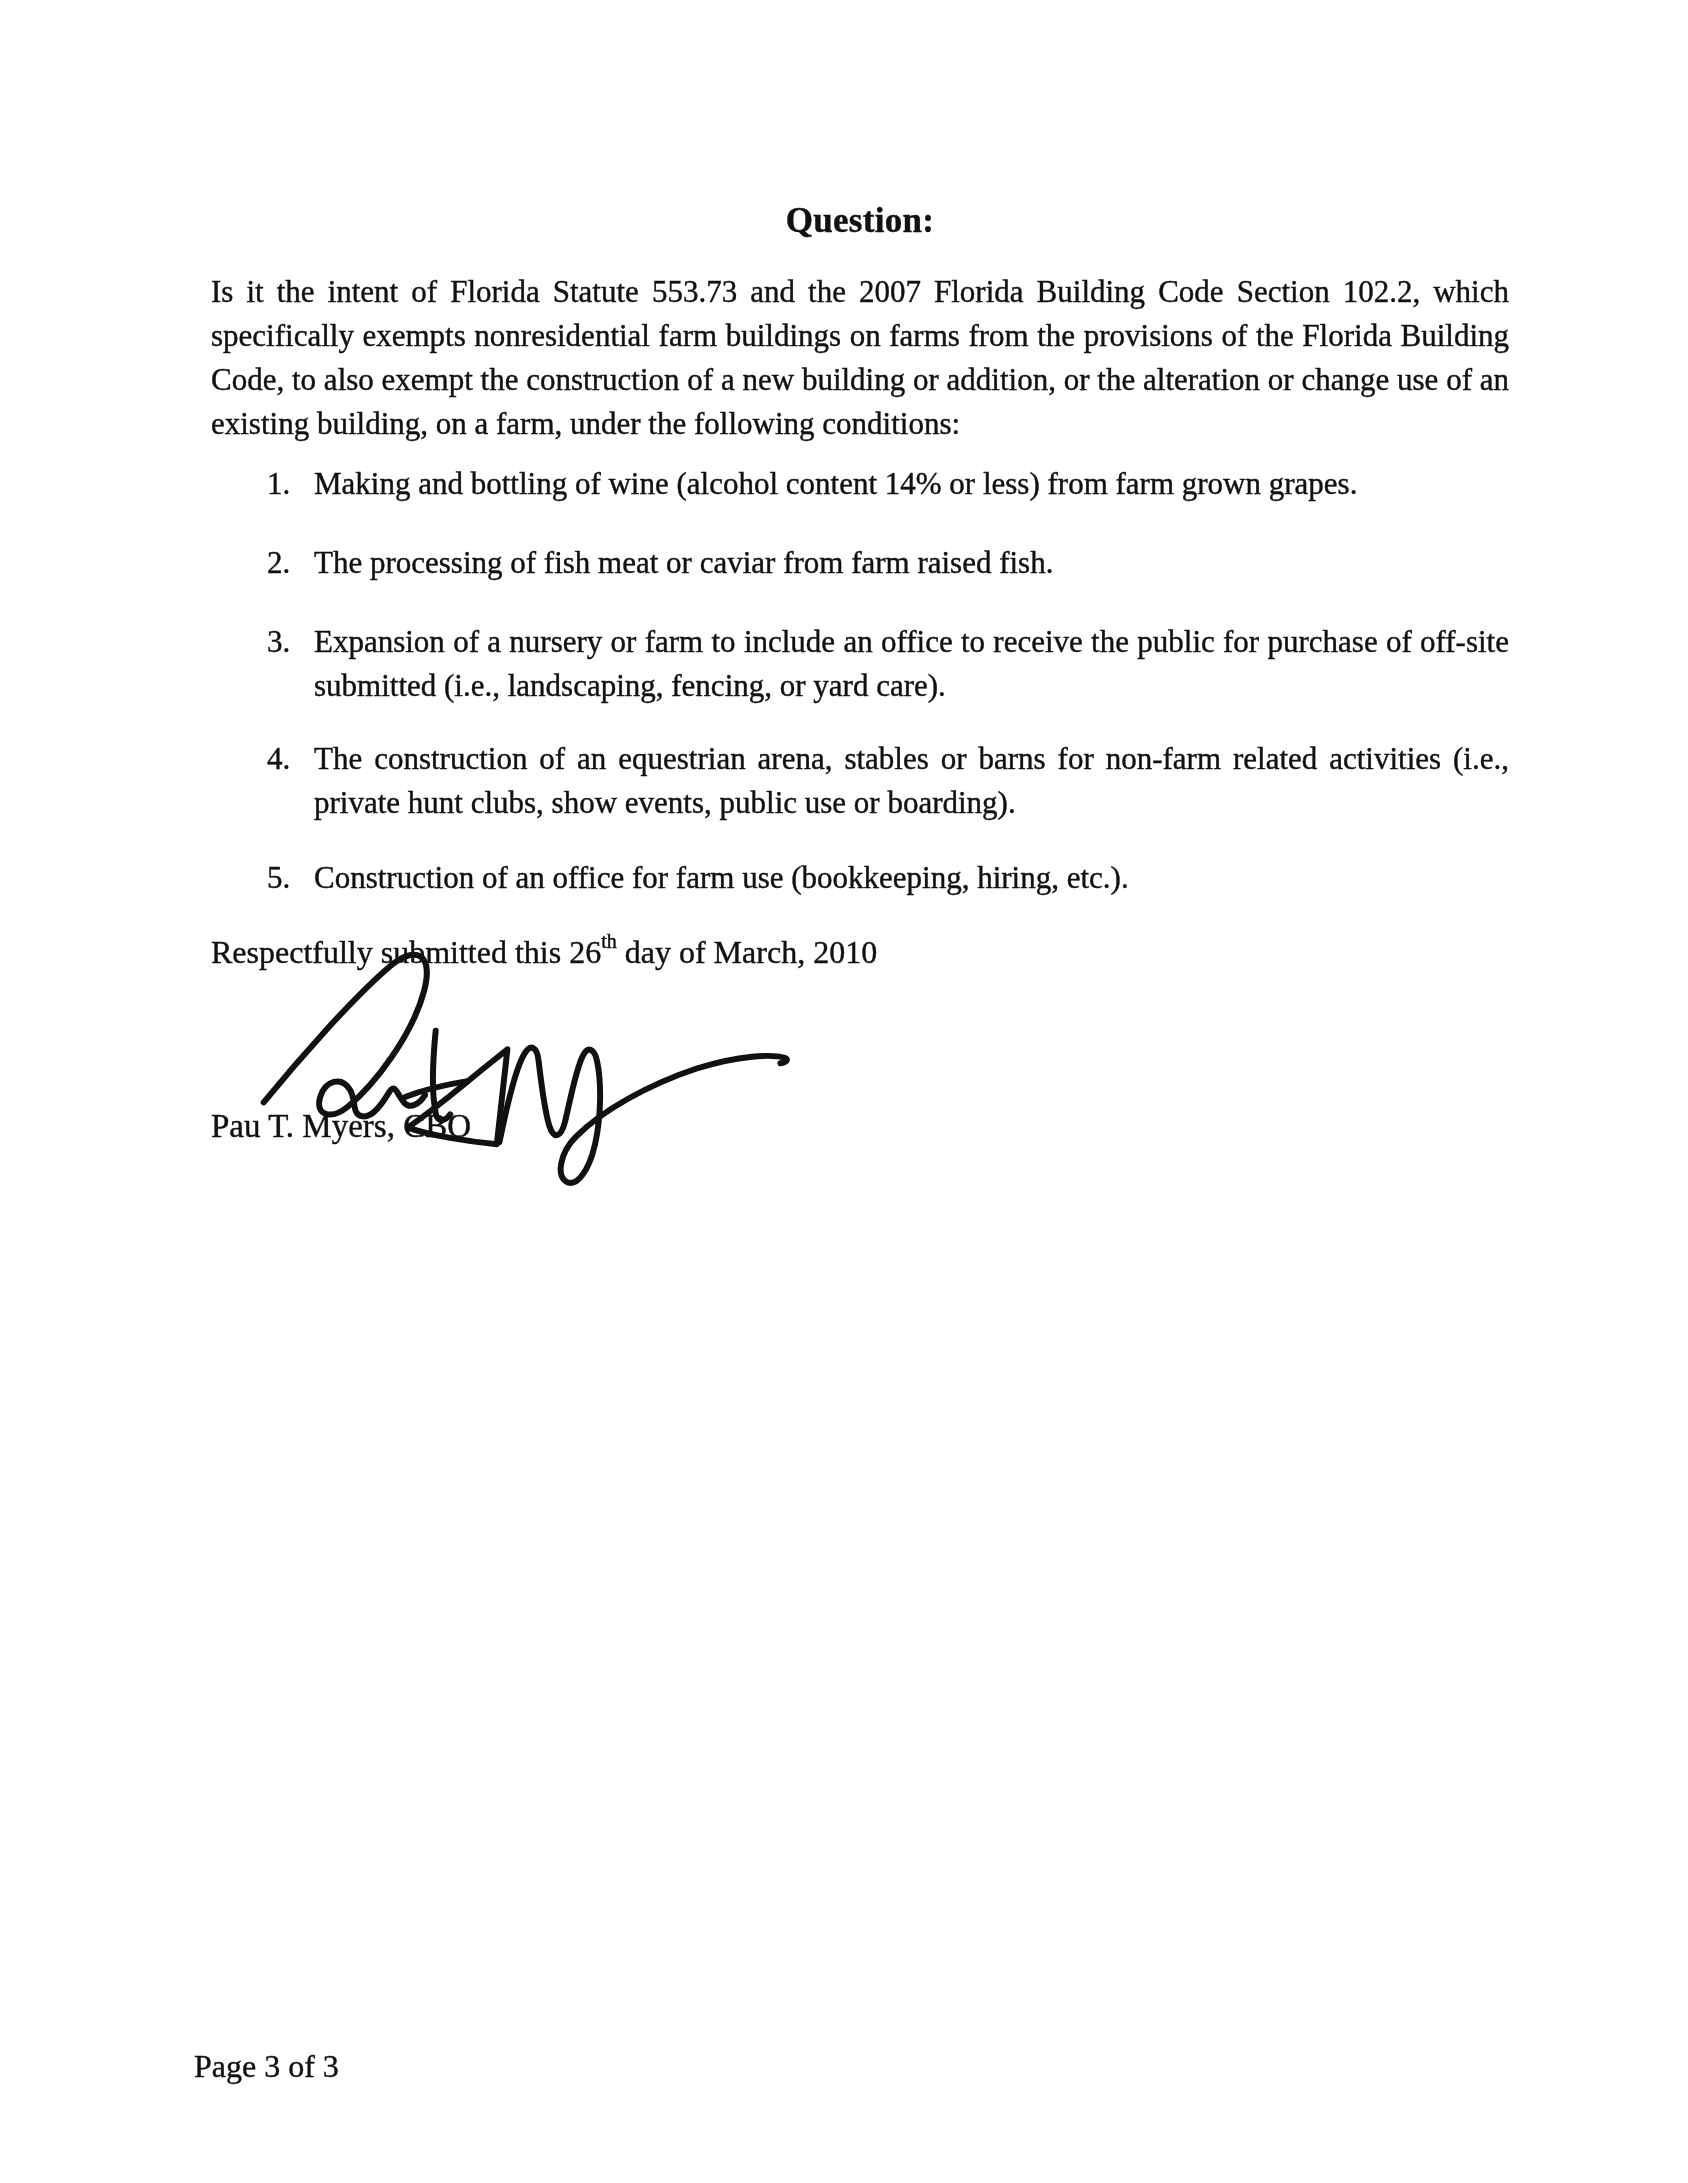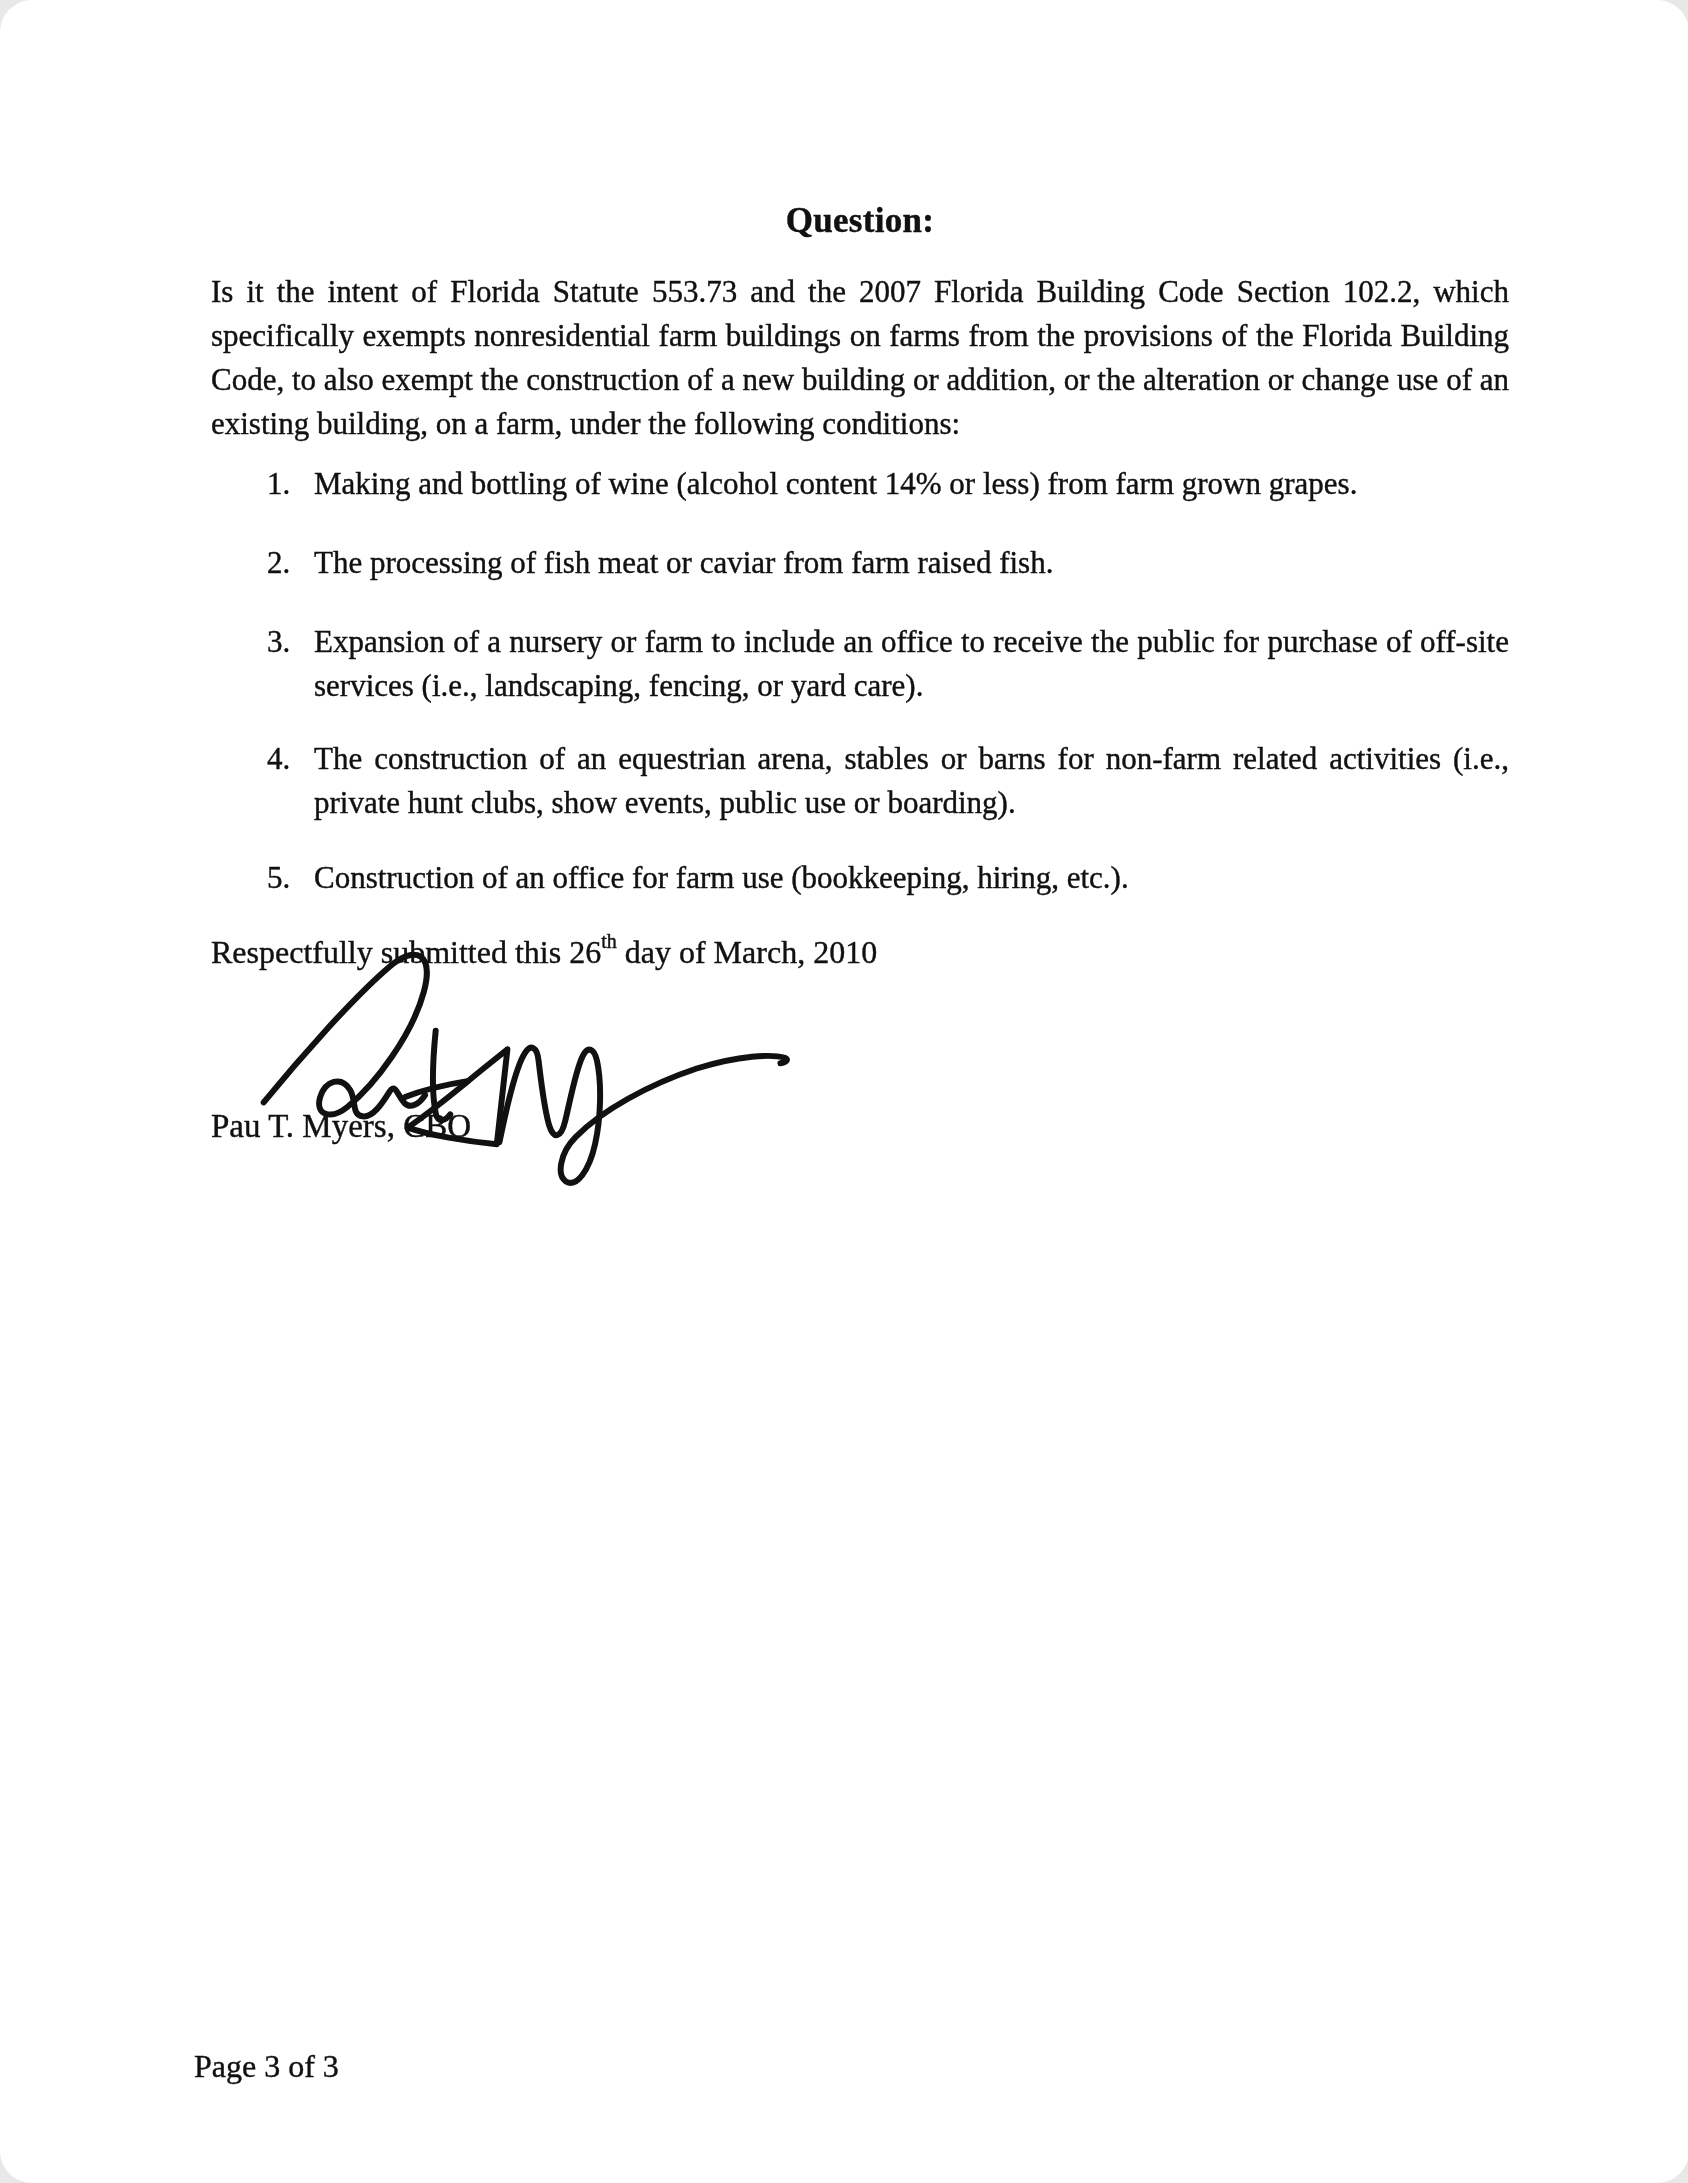--- a/index.html
+++ b/index.html
@@ -9,21 +9,20 @@
   }
   .page {
     position: relative;
     width: 1689px;
     height: 2183px;
     background: #ffffff;
     font-family: "Liberation Serif", "DejaVu Serif", serif;
     color: #111111;
     -webkit-text-stroke: 0.4px #111111;
     overflow: hidden;
-    border-radius: 32px;
   }
   .block {
     position: absolute;
     left: 211px;
     width: 1298px;
   }
   #heading {
     top: 199px;
     text-align: center;
     font-weight: bold;
@@ -105,21 +104,21 @@
     <li>
       <span class="num">1.</span>
       <span class="txt">Making and bottling of wine (alcohol content 14% or less) from farm grown grapes.</span>
     </li>
     <li>
       <span class="num">2.</span>
       <span class="txt">The processing of fish meat or caviar from farm raised fish.</span>
     </li>
     <li>
       <span class="num">3.</span>
-      <span class="txt">Expansion of a nursery or farm to include an office to receive the public for purchase of off-site services (i.e., landscaping, fencing, or yard care).</span>
+      <span class="txt">Expansion of a nursery or farm to include an office to receive the public for purchase of off-site submitted (i.e., landscaping, fencing, or yard care).</span>
     </li>
     <li>
       <span class="num">4.</span>
       <span class="txt">The construction of an equestrian arena, stables or barns for non-farm related activities (i.e., private hunt clubs, show events, public use or boarding).</span>
     </li>
     <li>
       <span class="num">5.</span>
       <span class="txt">Construction of an office for farm use (bookkeeping, hiring, etc.).</span>
     </li>
   </ol>

